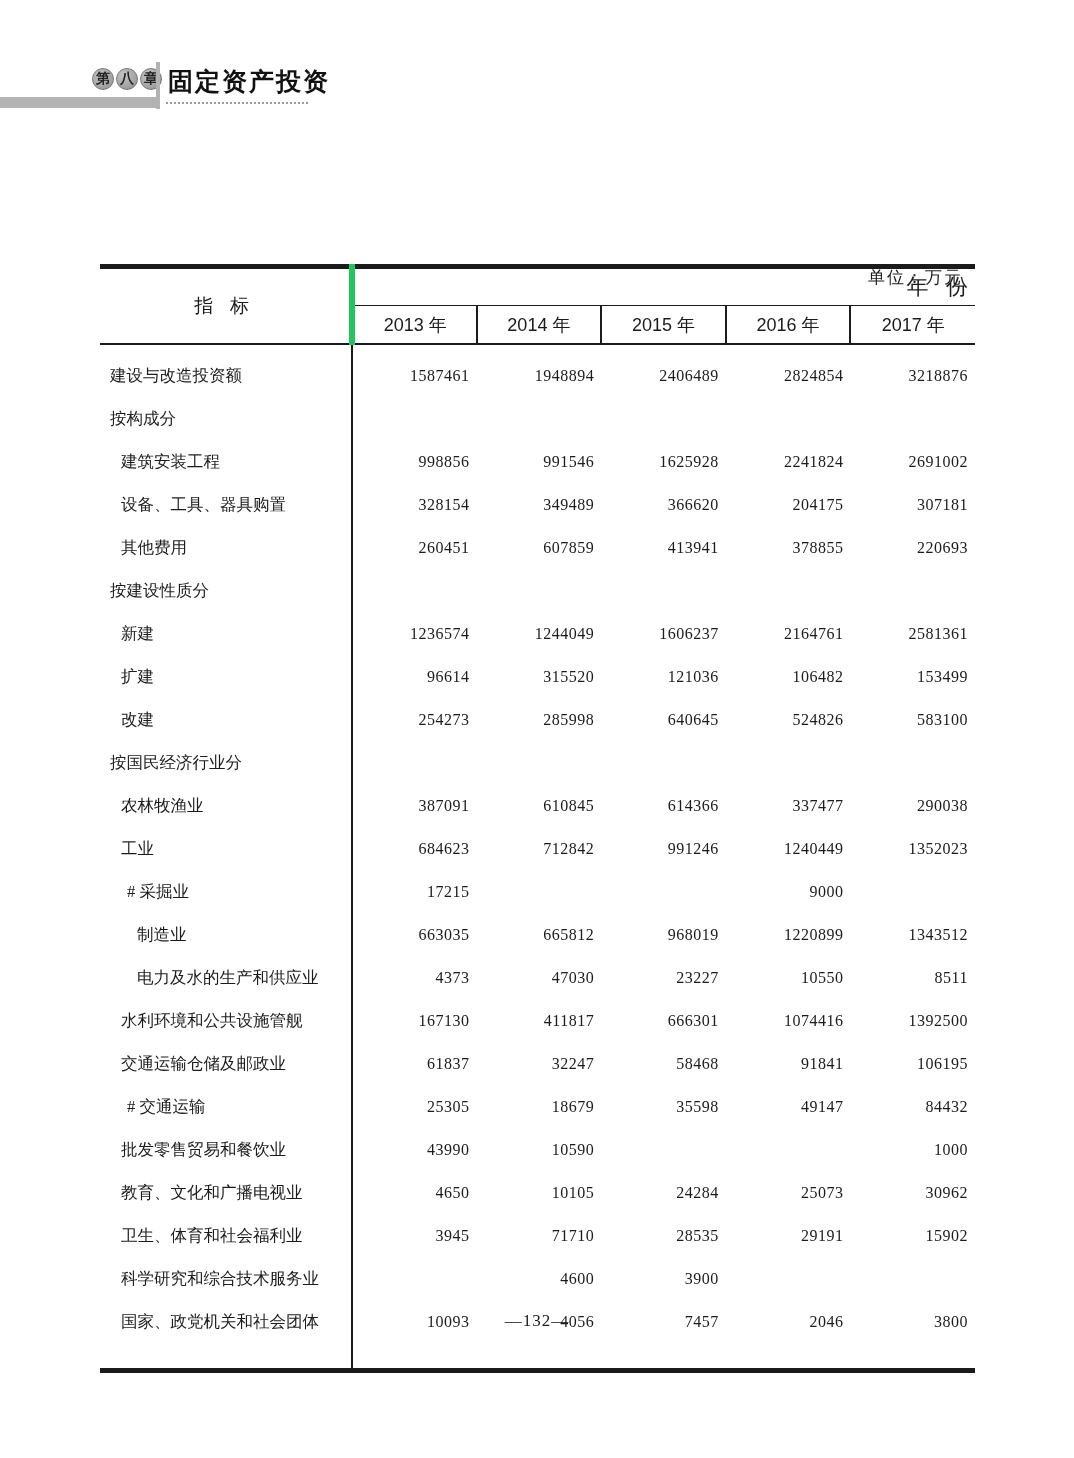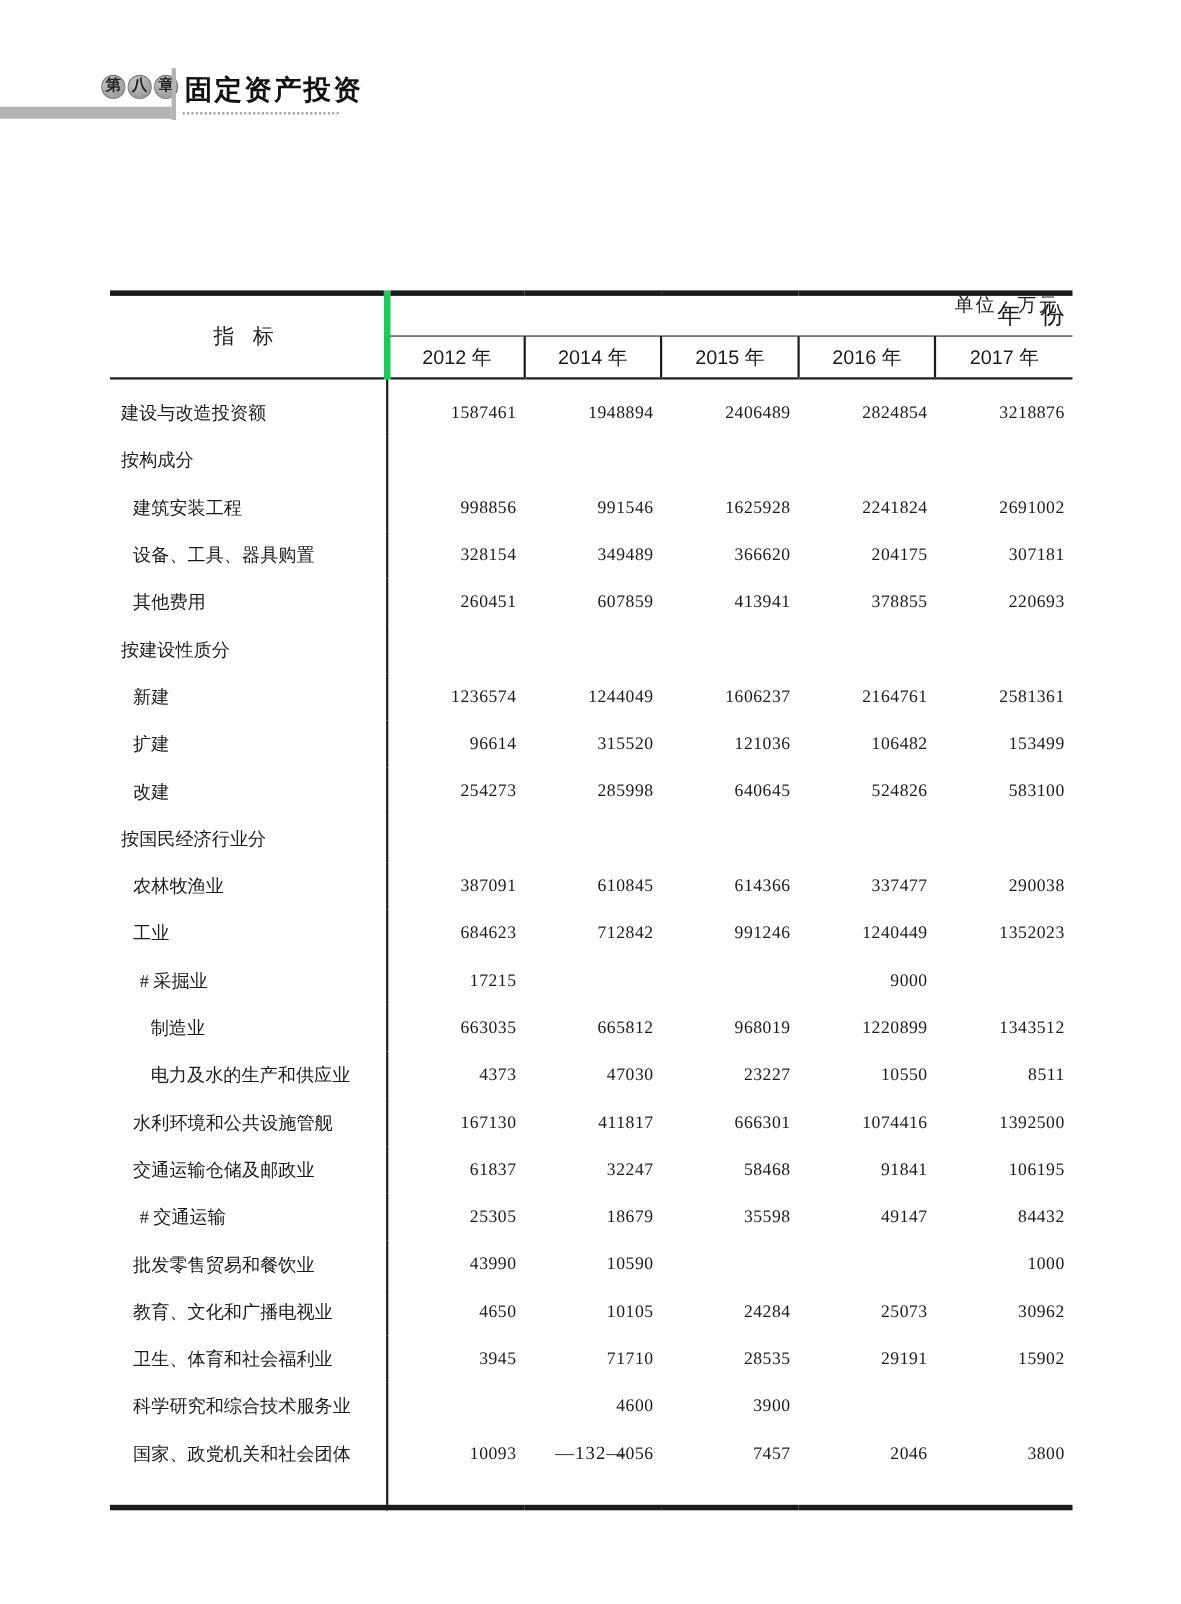--- a/index.html
+++ b/index.html
@@ -100,21 +100,21 @@
           <col style="width:124.6px">
           <col style="width:124.6px">
           <col style="width:124.6px">
       </colgroup>
       <thead>
         <tr>
           <th class="indicator" rowspan="2">指 标</th>
           <th class="year-group" colspan="5">年 份</th>
         </tr>
         <tr class="year-row" id="year-row">
-            <th>2012 年</th>
+            <th>2013 年</th>
             <th>2014 年</th>
             <th>2015 年</th>
             <th>2016 年</th>
             <th>2017 年</th>
           </tr>
       </thead>
       <tbody id="table-body">
           <tr>
             <td class="label indent-0">建设与改造投资额</td>
             <td class="num">1587461</td>

